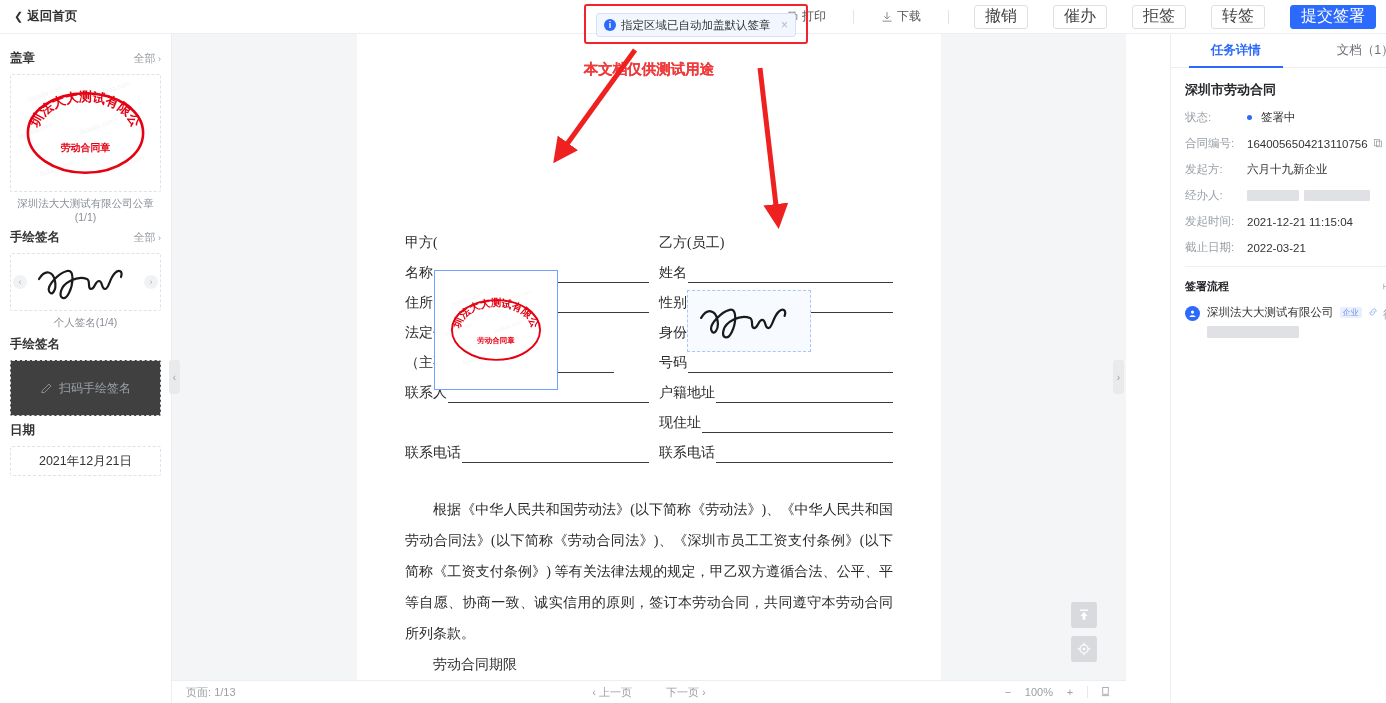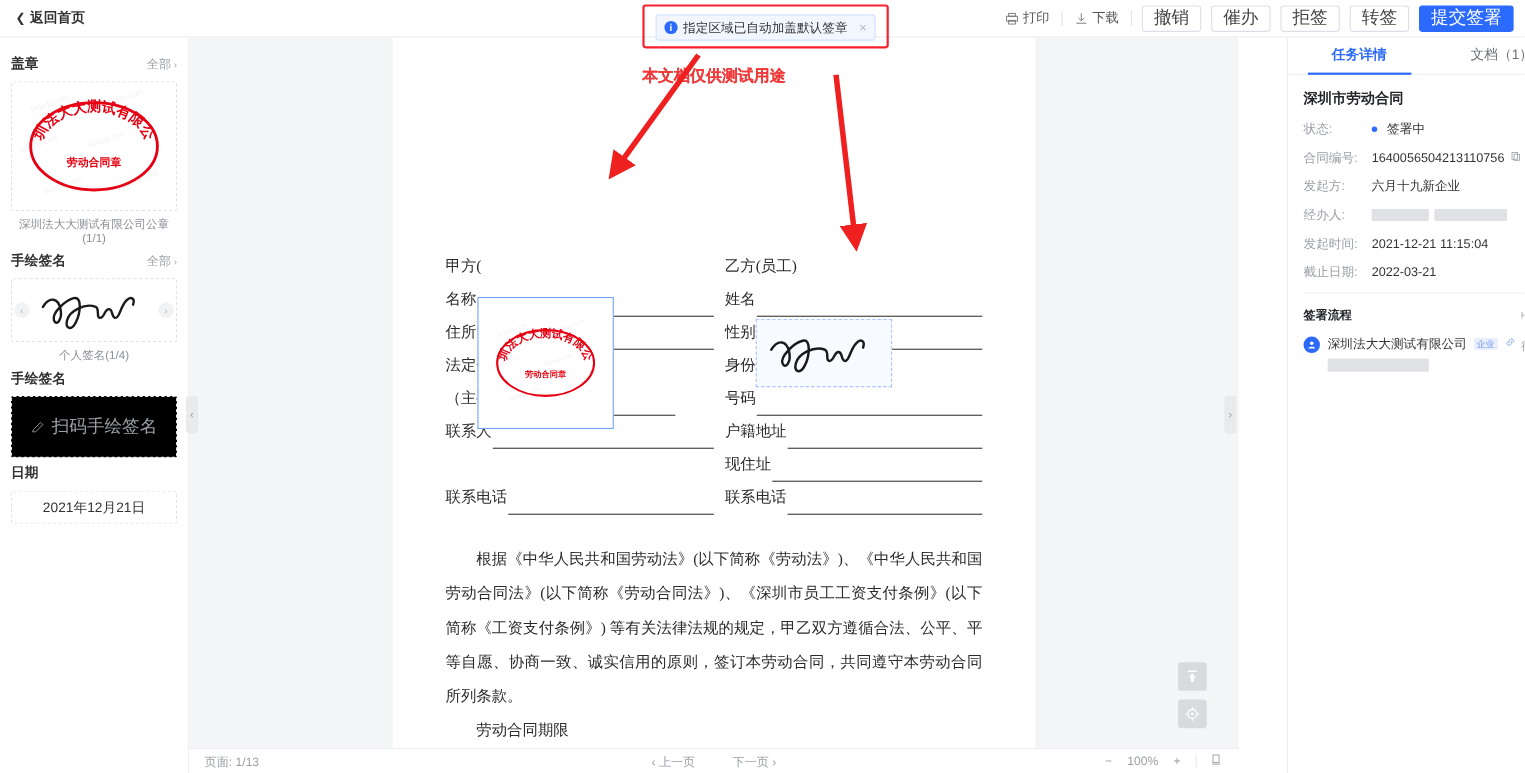--- a/index.html
+++ b/index.html
@@ -21,21 +21,21 @@
     z-index: 30;
   }
   .back-home {
     display: flex; align-items: center; gap: 4px;
     margin-left: 14px; font-size: 12.5px; color: #333; font-weight: bold;
     cursor: pointer;
   }
   .back-home .chev { font-size: 11px; font-weight: normal; }
 
   .topbar-right {
-    margin-left: auto; display: flex; align-items: center; gap: 0; padding-right: 10px;
+    margin-left: auto; display: flex; align-items: center; gap: 16px; padding-right: 10px;
   }
   .tb-link {
     display: flex; align-items: center; gap: 4px;
     color: #555; font-size: 12px; padding: 0 11px; cursor: pointer;
   }
   .tb-sep { width: 1px; height: 14px; background: #e2e4e8; }
   .tb-btn {
     min-width: 52px; height: 24px; border: 1px solid #dcdfe6; border-radius: 3px;
     background: #fff; color: #444; font-size: 16px; margin-left: 9px;
     display: flex; align-items: center; justify-content: center; cursor: pointer;
@@ -95,23 +95,23 @@
   .carousel-arrow {
     position: absolute; top: 50%; transform: translateY(-50%);
     width: 14px; height: 14px; border-radius: 50%; background: #f1f2f4;
     color: #b0b4ba; font-size: 9px; line-height: 14px; text-align: center;
     cursor: pointer;
   }
   .carousel-arrow.left { left: 2px; }
   .carousel-arrow.right { right: 2px; }
 
   .hand-box {
-    height: 56px; border: 1px dashed #dfe2e6; border-radius: 2px; background: #000000;
+    height: 56px; border: 1px dashed #dfe2e6; border-radius: 2px; background: #404040;
     display: flex; align-items: center; justify-content: center; gap: 6px;
-    color: #9aa0a6; font-size: 16px; cursor: pointer;
+    color: #9aa0a6; font-size: 12px; cursor: pointer;
   }
   .date-box {
     height: 30px; border: 1px dashed #dfe2e6; border-radius: 2px; background: #fff;
     display: flex; align-items: center; justify-content: center;
     color: #333; font-size: 12.5px; cursor: pointer;
   }
 
   
   .collapse-handle {
     position: absolute; width: 11px; height: 34px; background: #e9eaec;
@@ -140,21 +140,21 @@
     position: absolute; top: 130px; left: 0; width: 584px;
     font-family: "Liberation Serif", "DejaVu Serif", serif;
     color: #2b2b2b;
   }
   .party-row {
     position: relative; display: flex; padding: 0 48px; margin-top: 64px;
   }
   .party-col { width: 50%; }
   .party-col.right { padding-left: 10px; }
   .fld {
-    display: flex; align-items: flex-end; font-size: 14px; line-height: 30px;
+    display: flex; align-items: center; font-size: 14px; line-height: 30px;
     white-space: nowrap;
   }
   .fld .lbl { flex: 0 0 auto; }
   .fld .rule { flex: 1 1 auto; border-bottom: 1px solid #3a3a3a; height: 19px; margin-left: 1px; }
   .fld .rule.short { flex: 0 0 110px; }
   .gap-row { height: 30px; }
 
   .para {
     padding: 26px 48px 0 48px; font-size: 14px; line-height: 31px;
     text-align: justify; text-indent: 28px;

